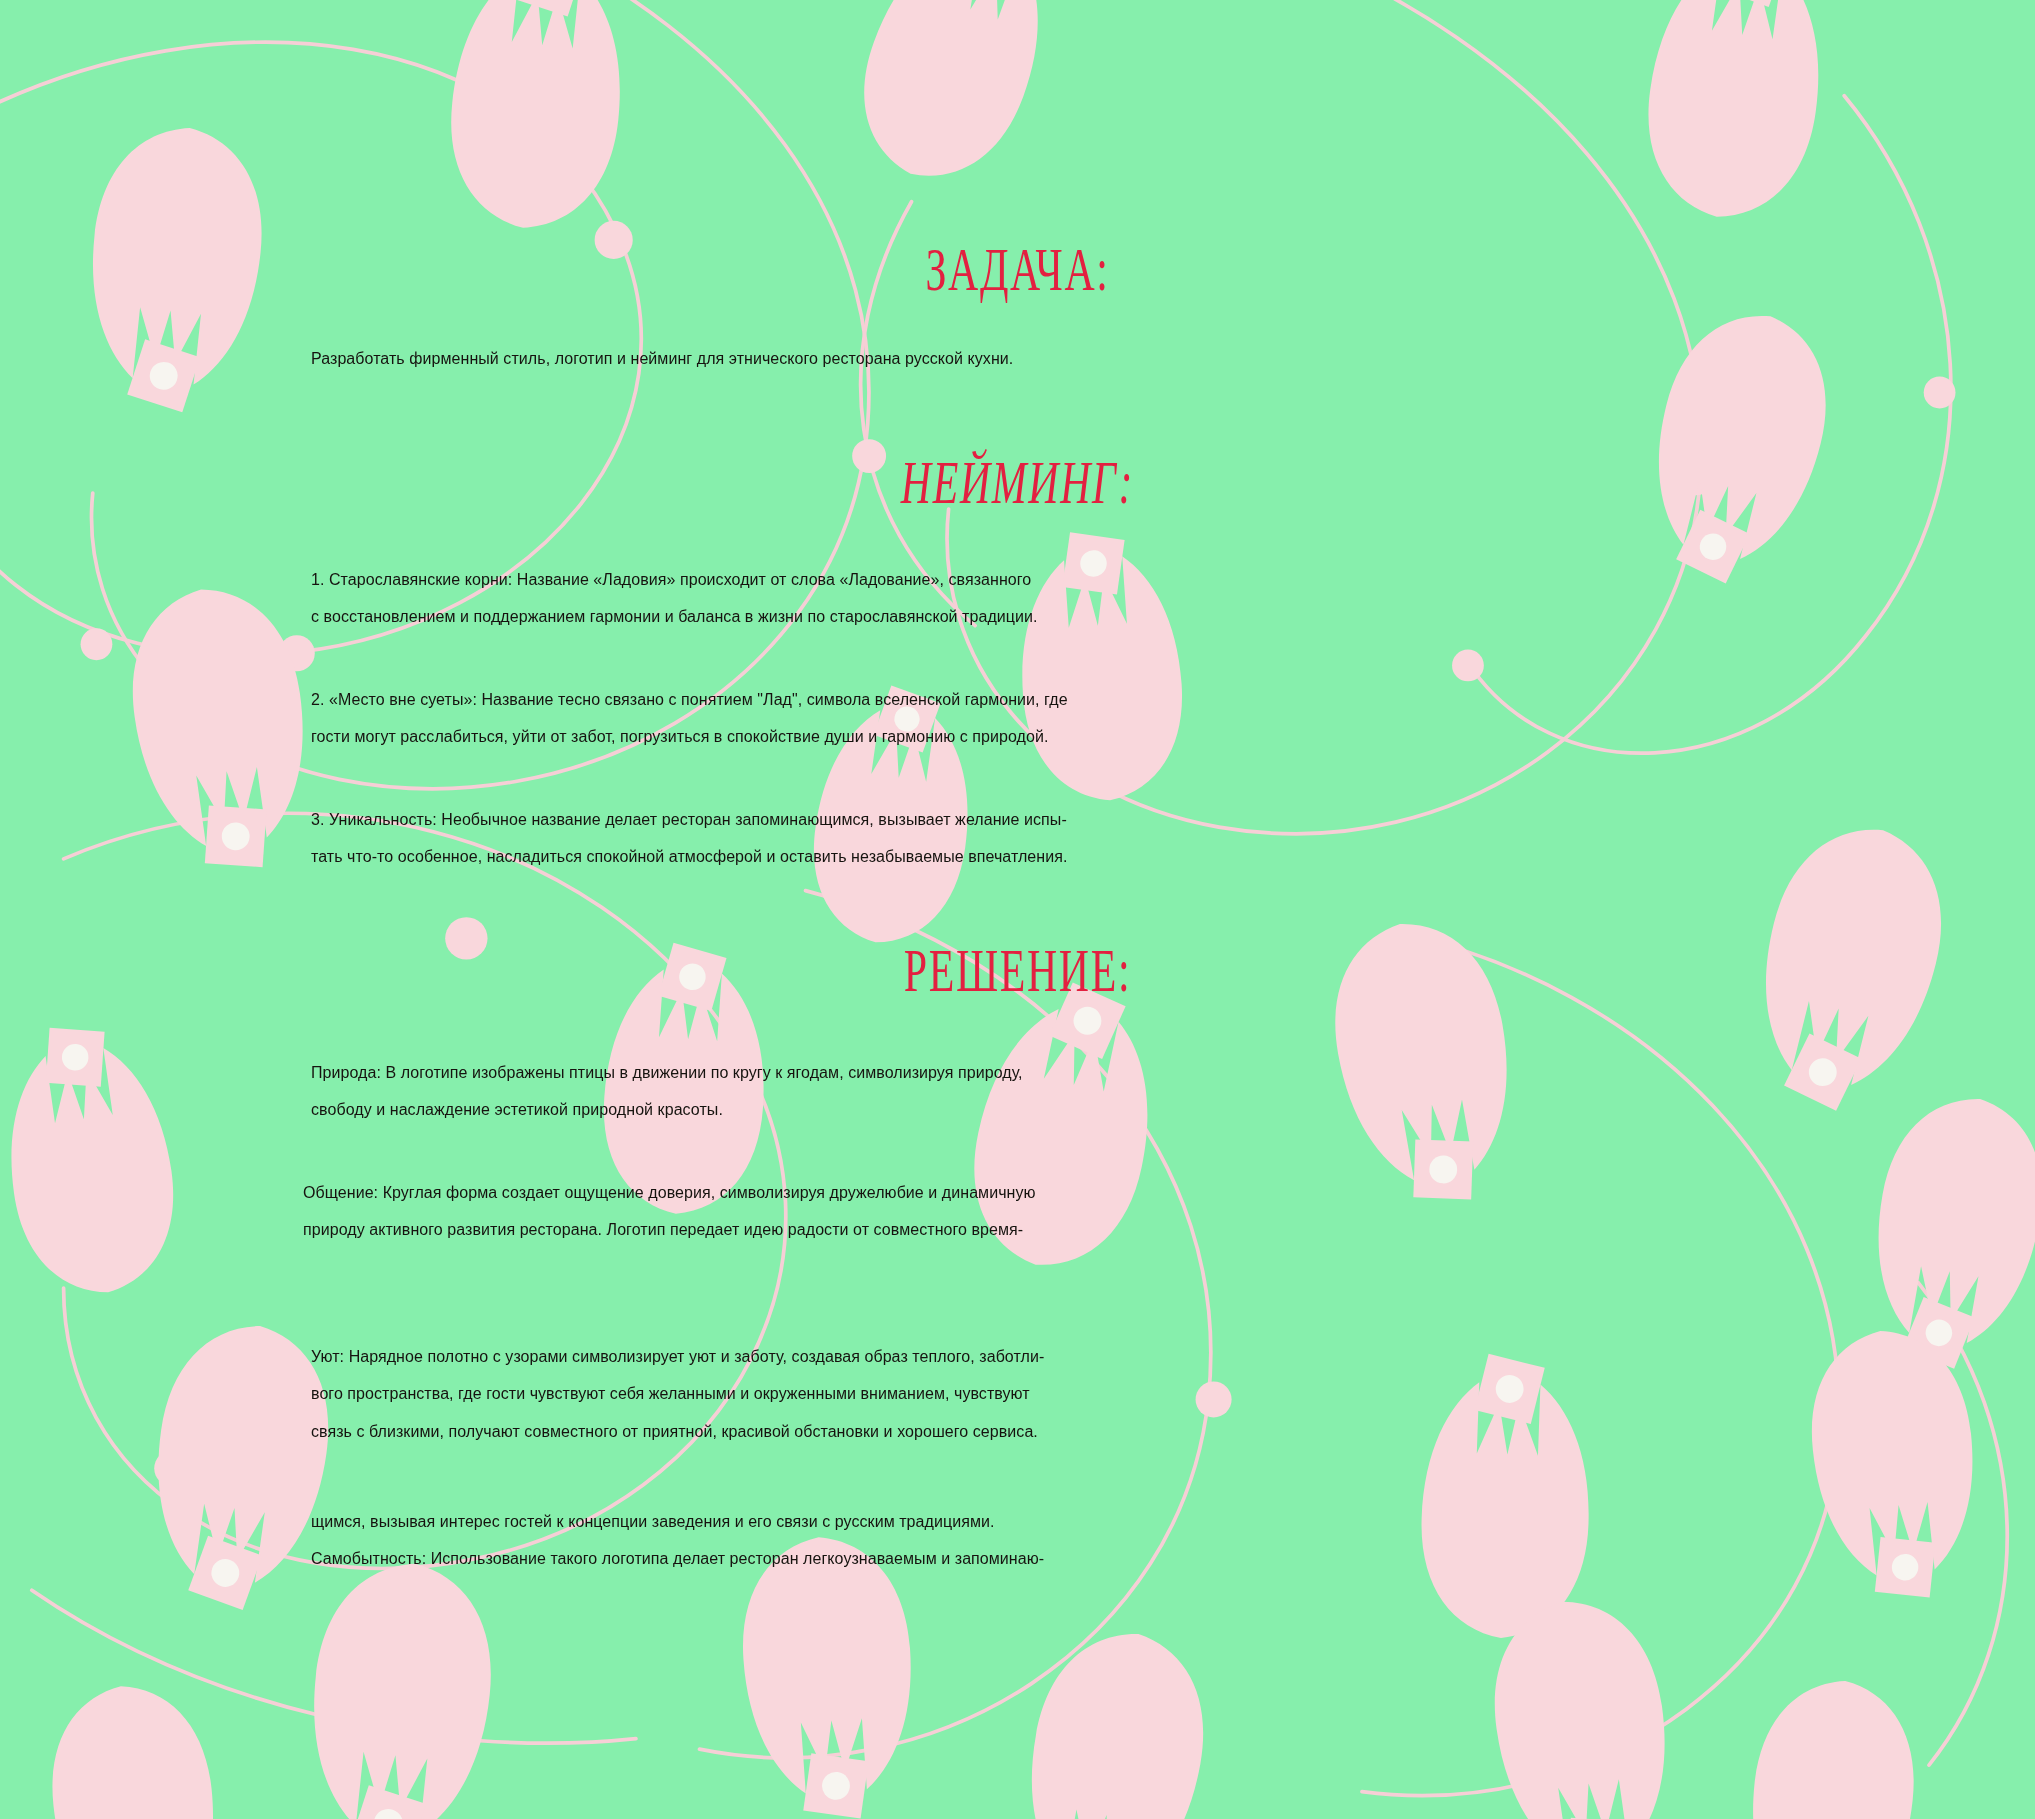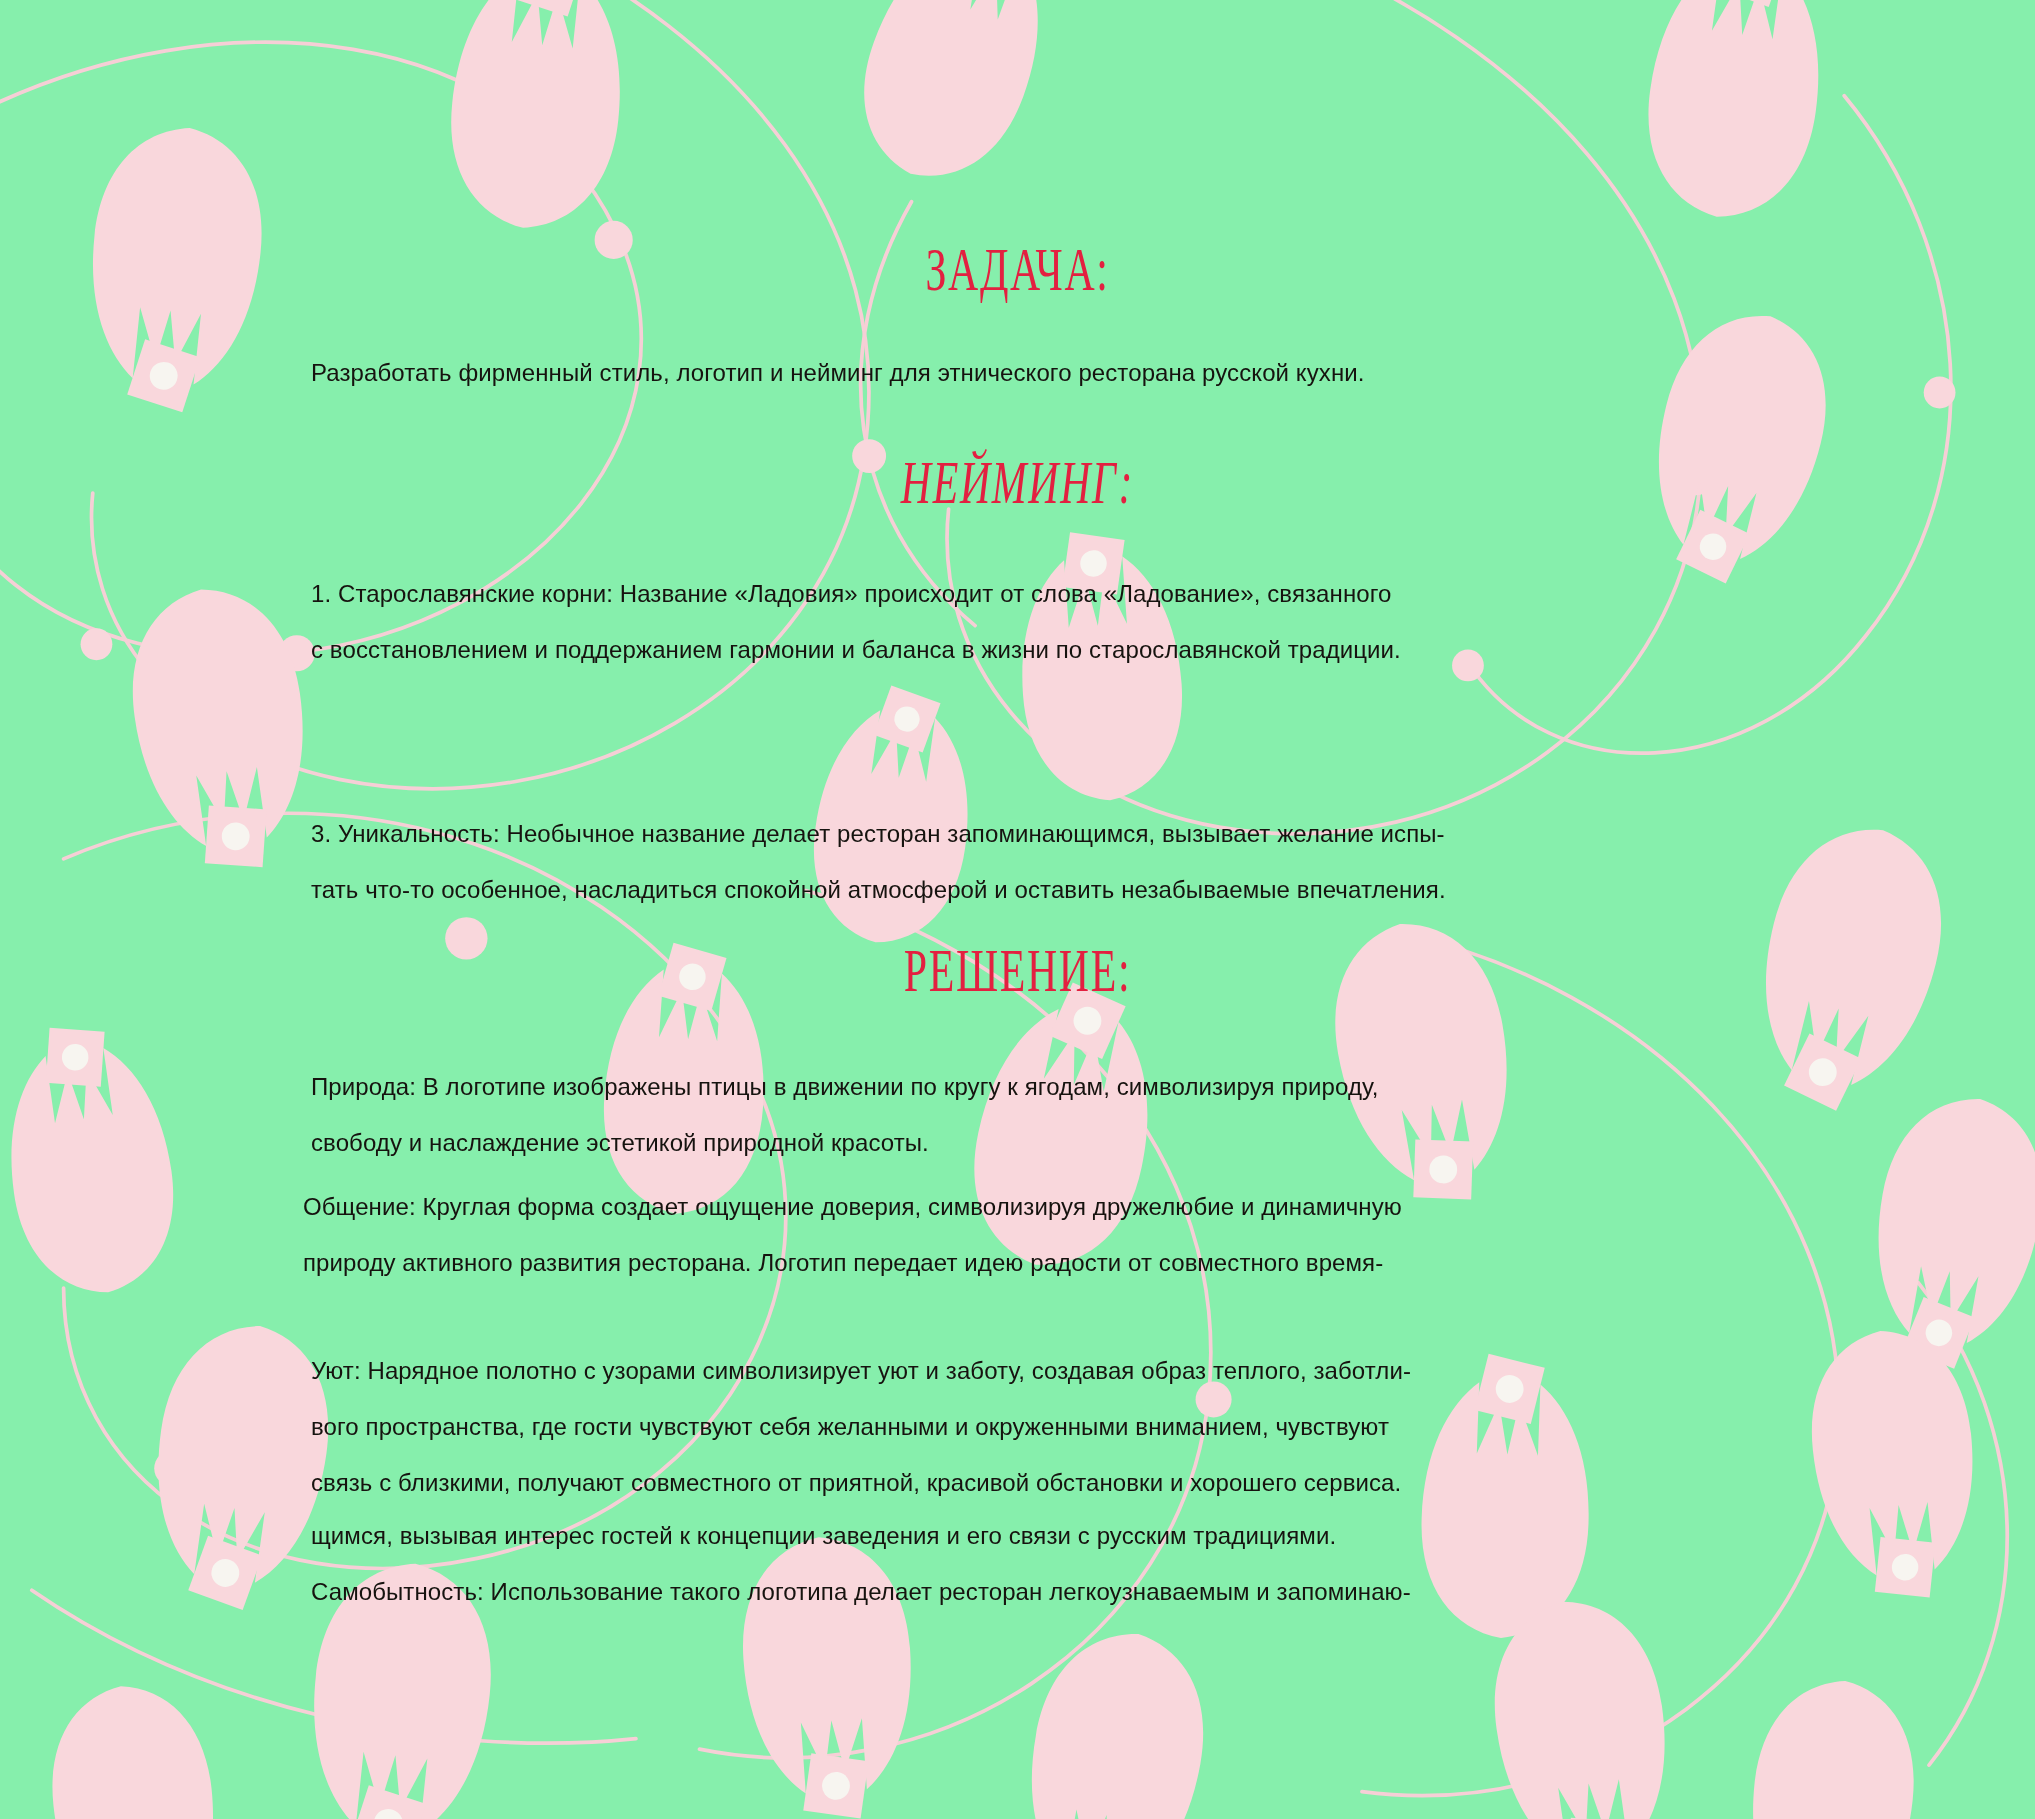--- a/index.html
+++ b/index.html
@@ -63,21 +63,21 @@
     transform-origin: center center;
     white-space: nowrap;
   }
 
   .body-block {
     position: absolute;
     box-sizing: border-box;
     color: #16130f;
     font-family: "Liberation Sans", sans-serif;
     font-weight: 300;
-    font-size: 24px;
+    font-size: 16px;
     line-height: 1.17;
     letter-spacing: 0.004em;
     white-space: pre-line;
     text-rendering: optimizeLegibility;
   }
 
   .p-line { display: block; }
 
   
   .body-block, .p-line {
@@ -231,20 +231,24 @@
 
     <div class="section" style="top:457px;font-style:italic;">
       <h2 class="section-heading">НЕЙМИНГ:</h2>
     </div>
 
     <div class="body-block" style="left:311px; top:552px; width:1426px;">
       <span class="p-line">1. Старославянские корни:  Название  «Ладовия»  происходит  от слова «Ладование»,  связанного</span>
       <span class="p-line">с восстановлением и  поддержанием  гармонии и  баланса в жизни   по старославянской традиции.</span>
     </div>
 
+    <div class="body-block" style="left:311px; top:672px; width:1426px;">
+      <span class="p-line">2. «Место вне суеты»: Название  тесно связано с понятием "Лад", символа вселенской гармонии, где</span>
+      <span class="p-line">гости могут расслабиться, уйти от забот, погрузиться в спокойствие души и гармонию с природой.</span>
+    </div>
 
     <div class="body-block" style="left:311px; top:792px; width:1426px;">
       <span class="p-line">3. Уникальность: Необычное название делает ресторан запоминающимся, вызывает желание  испы-</span>
       <span class="p-line">тать что-то особенное, насладиться спокойной атмосферой и оставить  незабываемые впечатления.</span>
     </div>
 
     <div class="section" style="top:945px;">
       <h2 class="section-heading">РЕШЕНИЕ:</h2>
     </div>
 

